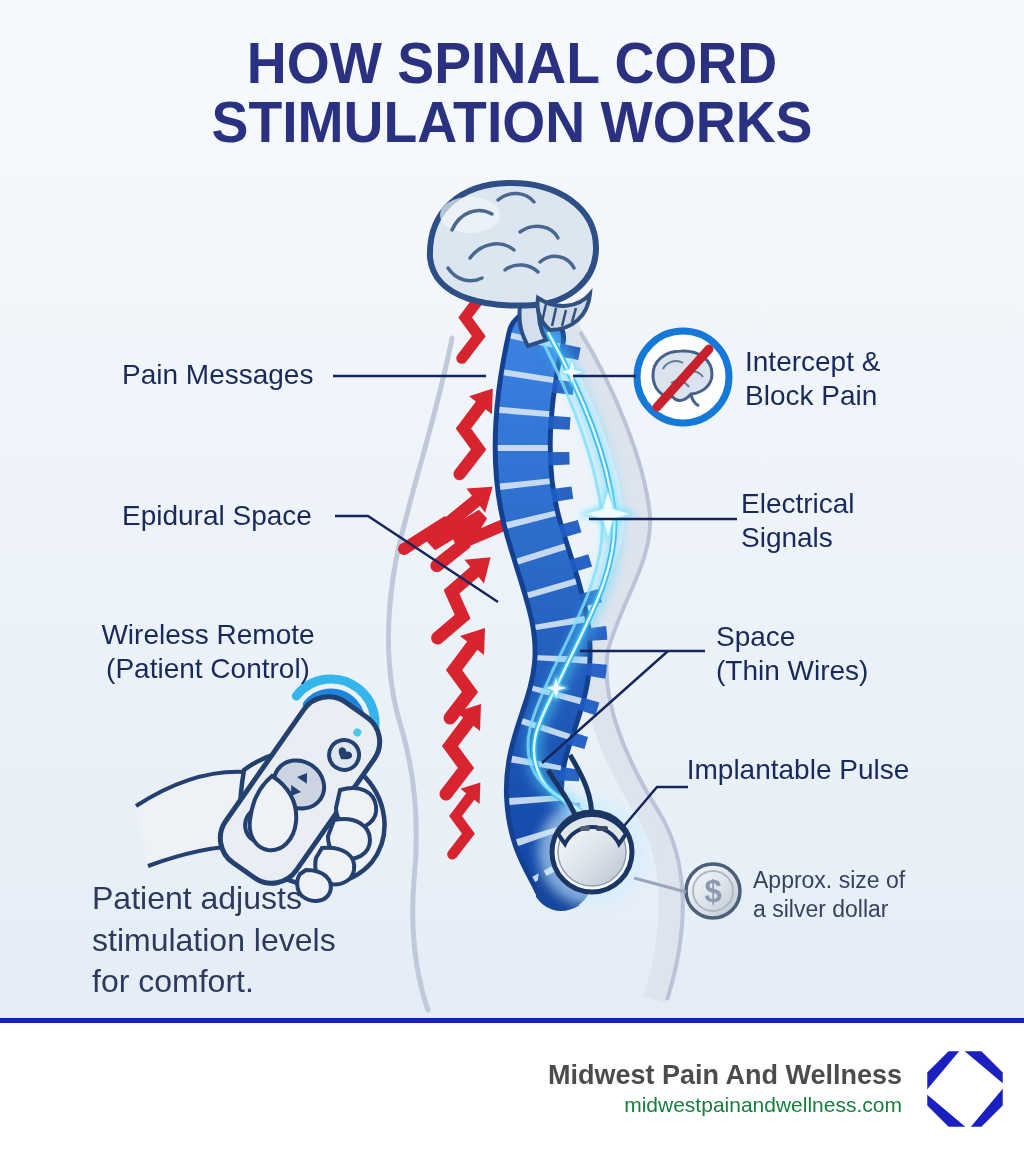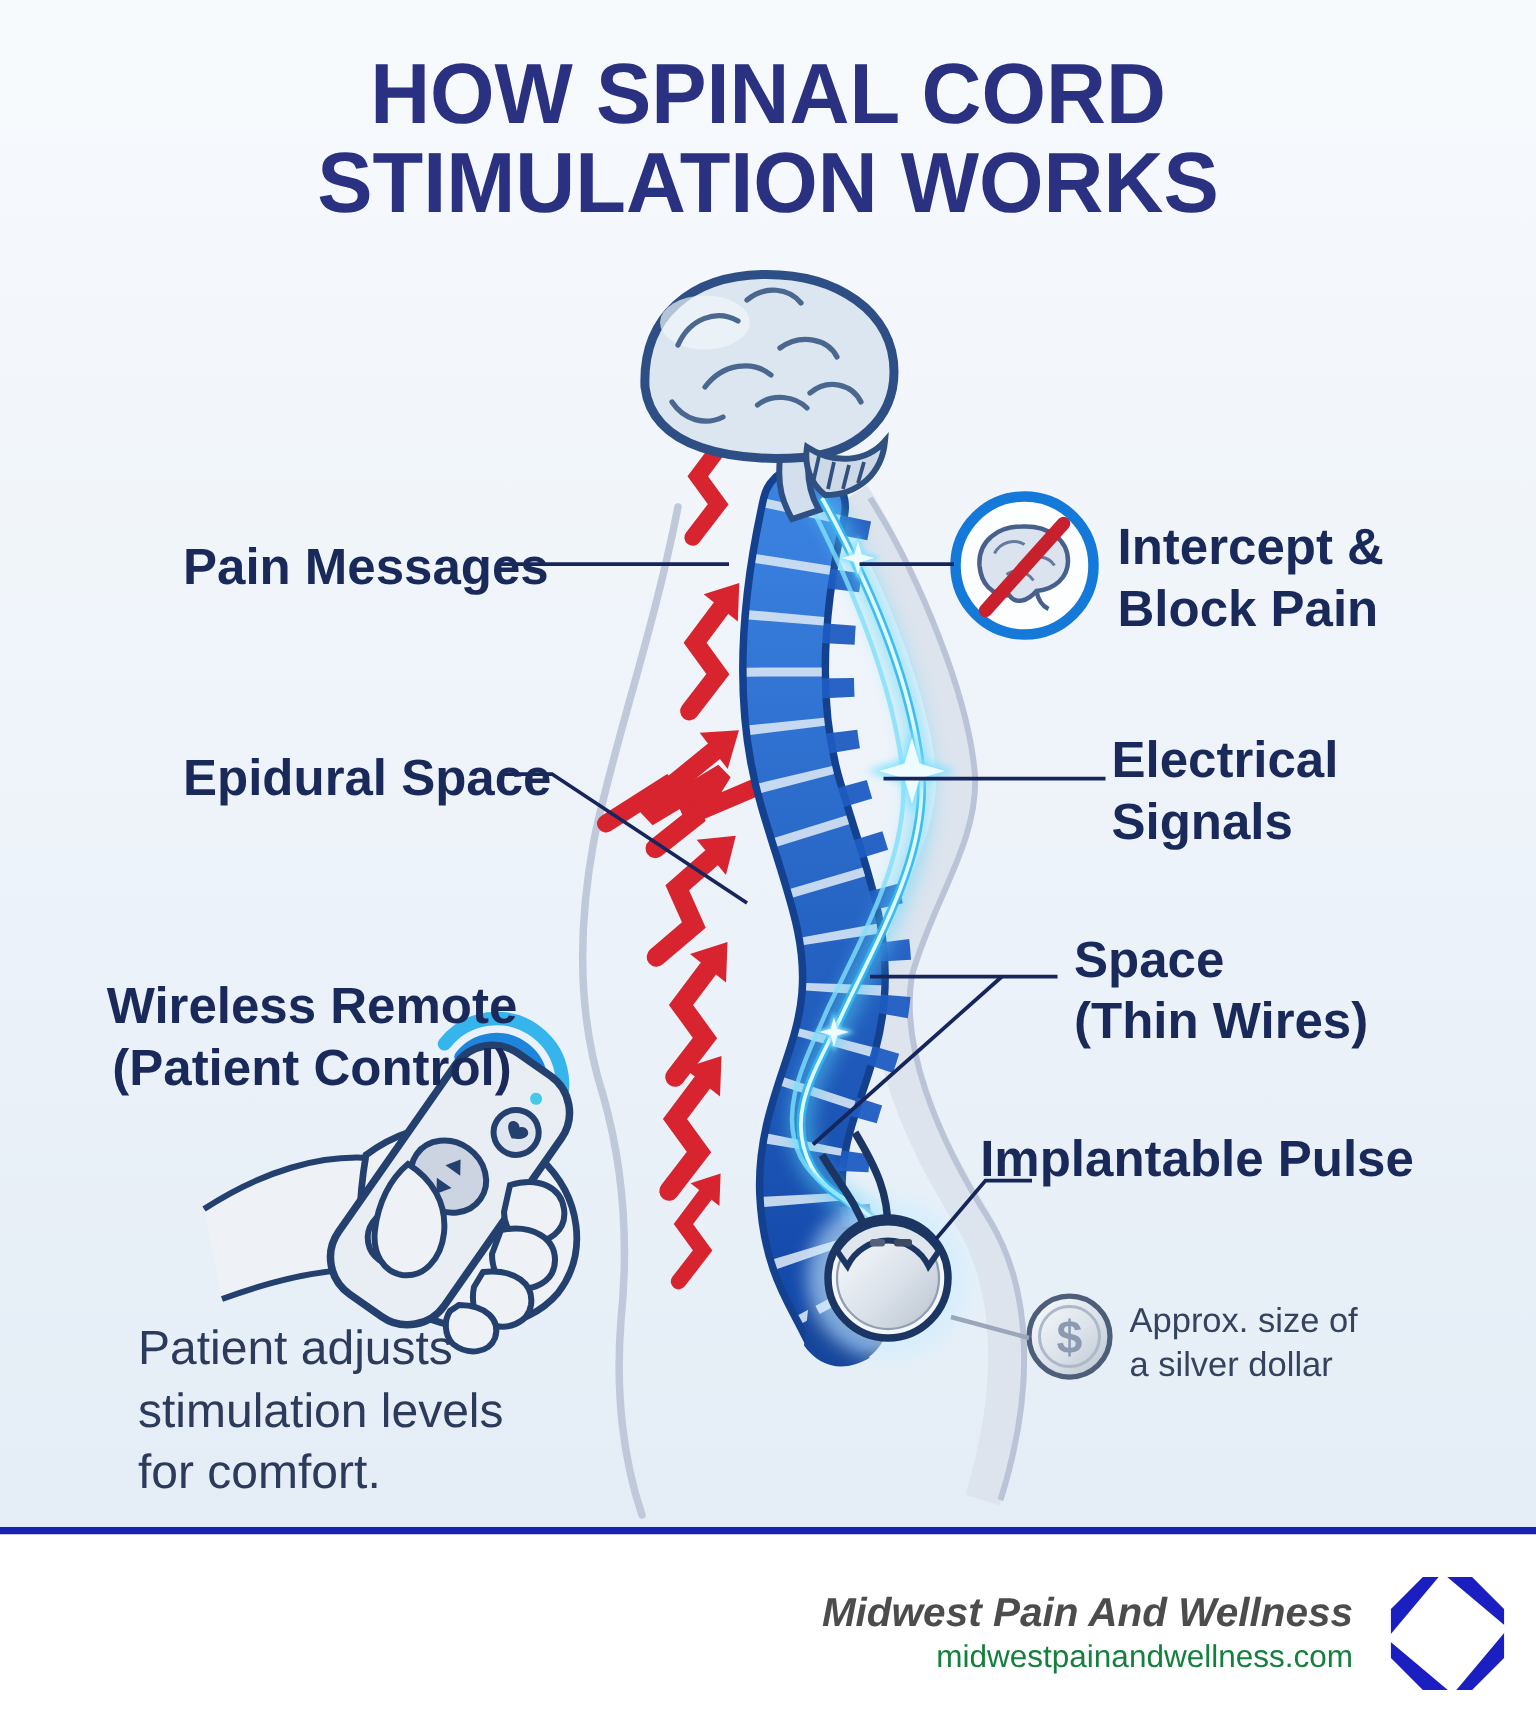--- a/index.html
+++ b/index.html
@@ -11,39 +11,39 @@
   .stage{
     position:absolute;left:0;top:0;width:1024px;height:1022px;
     background:linear-gradient(180deg,#f7fafd 0%,#eff4fa 45%,#e4edf6 100%);
   }
   .title{
     position:absolute;left:0;top:34px;width:1024px;text-align:center;
     color:#2a3180;font-weight:800;font-size:57px;line-height:1.04;
     letter-spacing:0px;transform:scaleX(.97);
   }
   .lbl{
-    position:absolute;color:#19295a;font-weight:700;font-size:34px;line-height:1.2;
+    position:absolute;color:#19295a;font-weight:400;font-size:28px;line-height:1.2;
     white-space:nowrap;
   }
   .lbl.center{text-align:center;white-space:normal;}
   .caption{
     position:absolute;color:#2c3a5c;font-weight:500;font-size:32px;line-height:1.3;
     text-align:left;
   }
   .coin-caption{
     position:absolute;color:#36435f;font-weight:400;font-size:23px;line-height:1.25;
   }
   svg.canvas{position:absolute;left:0;top:0;}
   .divider{position:absolute;left:0;top:1018px;width:1024px;height:5px;background:#1822b0;}
   .footer{
     position:absolute;left:0;top:1023px;width:1024px;height:131px;background:#ffffff;
     display:flex;align-items:center;justify-content:flex-end;gap:22px;padding-right:18px;box-sizing:border-box;
   }
   .footer-text{text-align:right;}
-  .footer-brand{font-size:27px;font-weight:700;color:#4c4c4c;line-height:1.2;font-style:italic;}
+  .footer-brand{font-size:27px;font-weight:700;color:#4c4c4c;line-height:1.2;}
   .footer-url{font-size:21px;font-weight:400;color:#15803d;line-height:1.25;}
 </style>
 </head>
 <body>
 
 <div class="stage">
 
   <svg class="canvas" width="1024" height="1022" viewBox="0 0 1024 1022">
     <defs>
       <linearGradient id="silver" x1="0" y1="0" x2="1" y2="1">
@@ -207,21 +207,21 @@
 
   <div class="title">
     <div>HOW SPINAL CORD</div>
     <div>STIMULATION WORKS</div>
   </div>
 
   <div class="lbl" style="left:122px;top:358px;">Pain Messages</div>
 
   <div class="lbl" style="left:122px;top:499px;">Epidural Space</div>
 
-  <div class="lbl center" style="left:58px;top:651px;width:300px;">
+  <div class="lbl center" style="left:58px;top:618px;width:300px;">
     <div>Wireless Remote</div>
     <div>(Patient Control)</div>
   </div>
 
   <div class="caption" style="left:92px;top:878px;width:270px;">
     <div>Patient adjusts</div>
     <div>stimulation levels</div>
     <div>for comfort.</div>
   </div>
 

